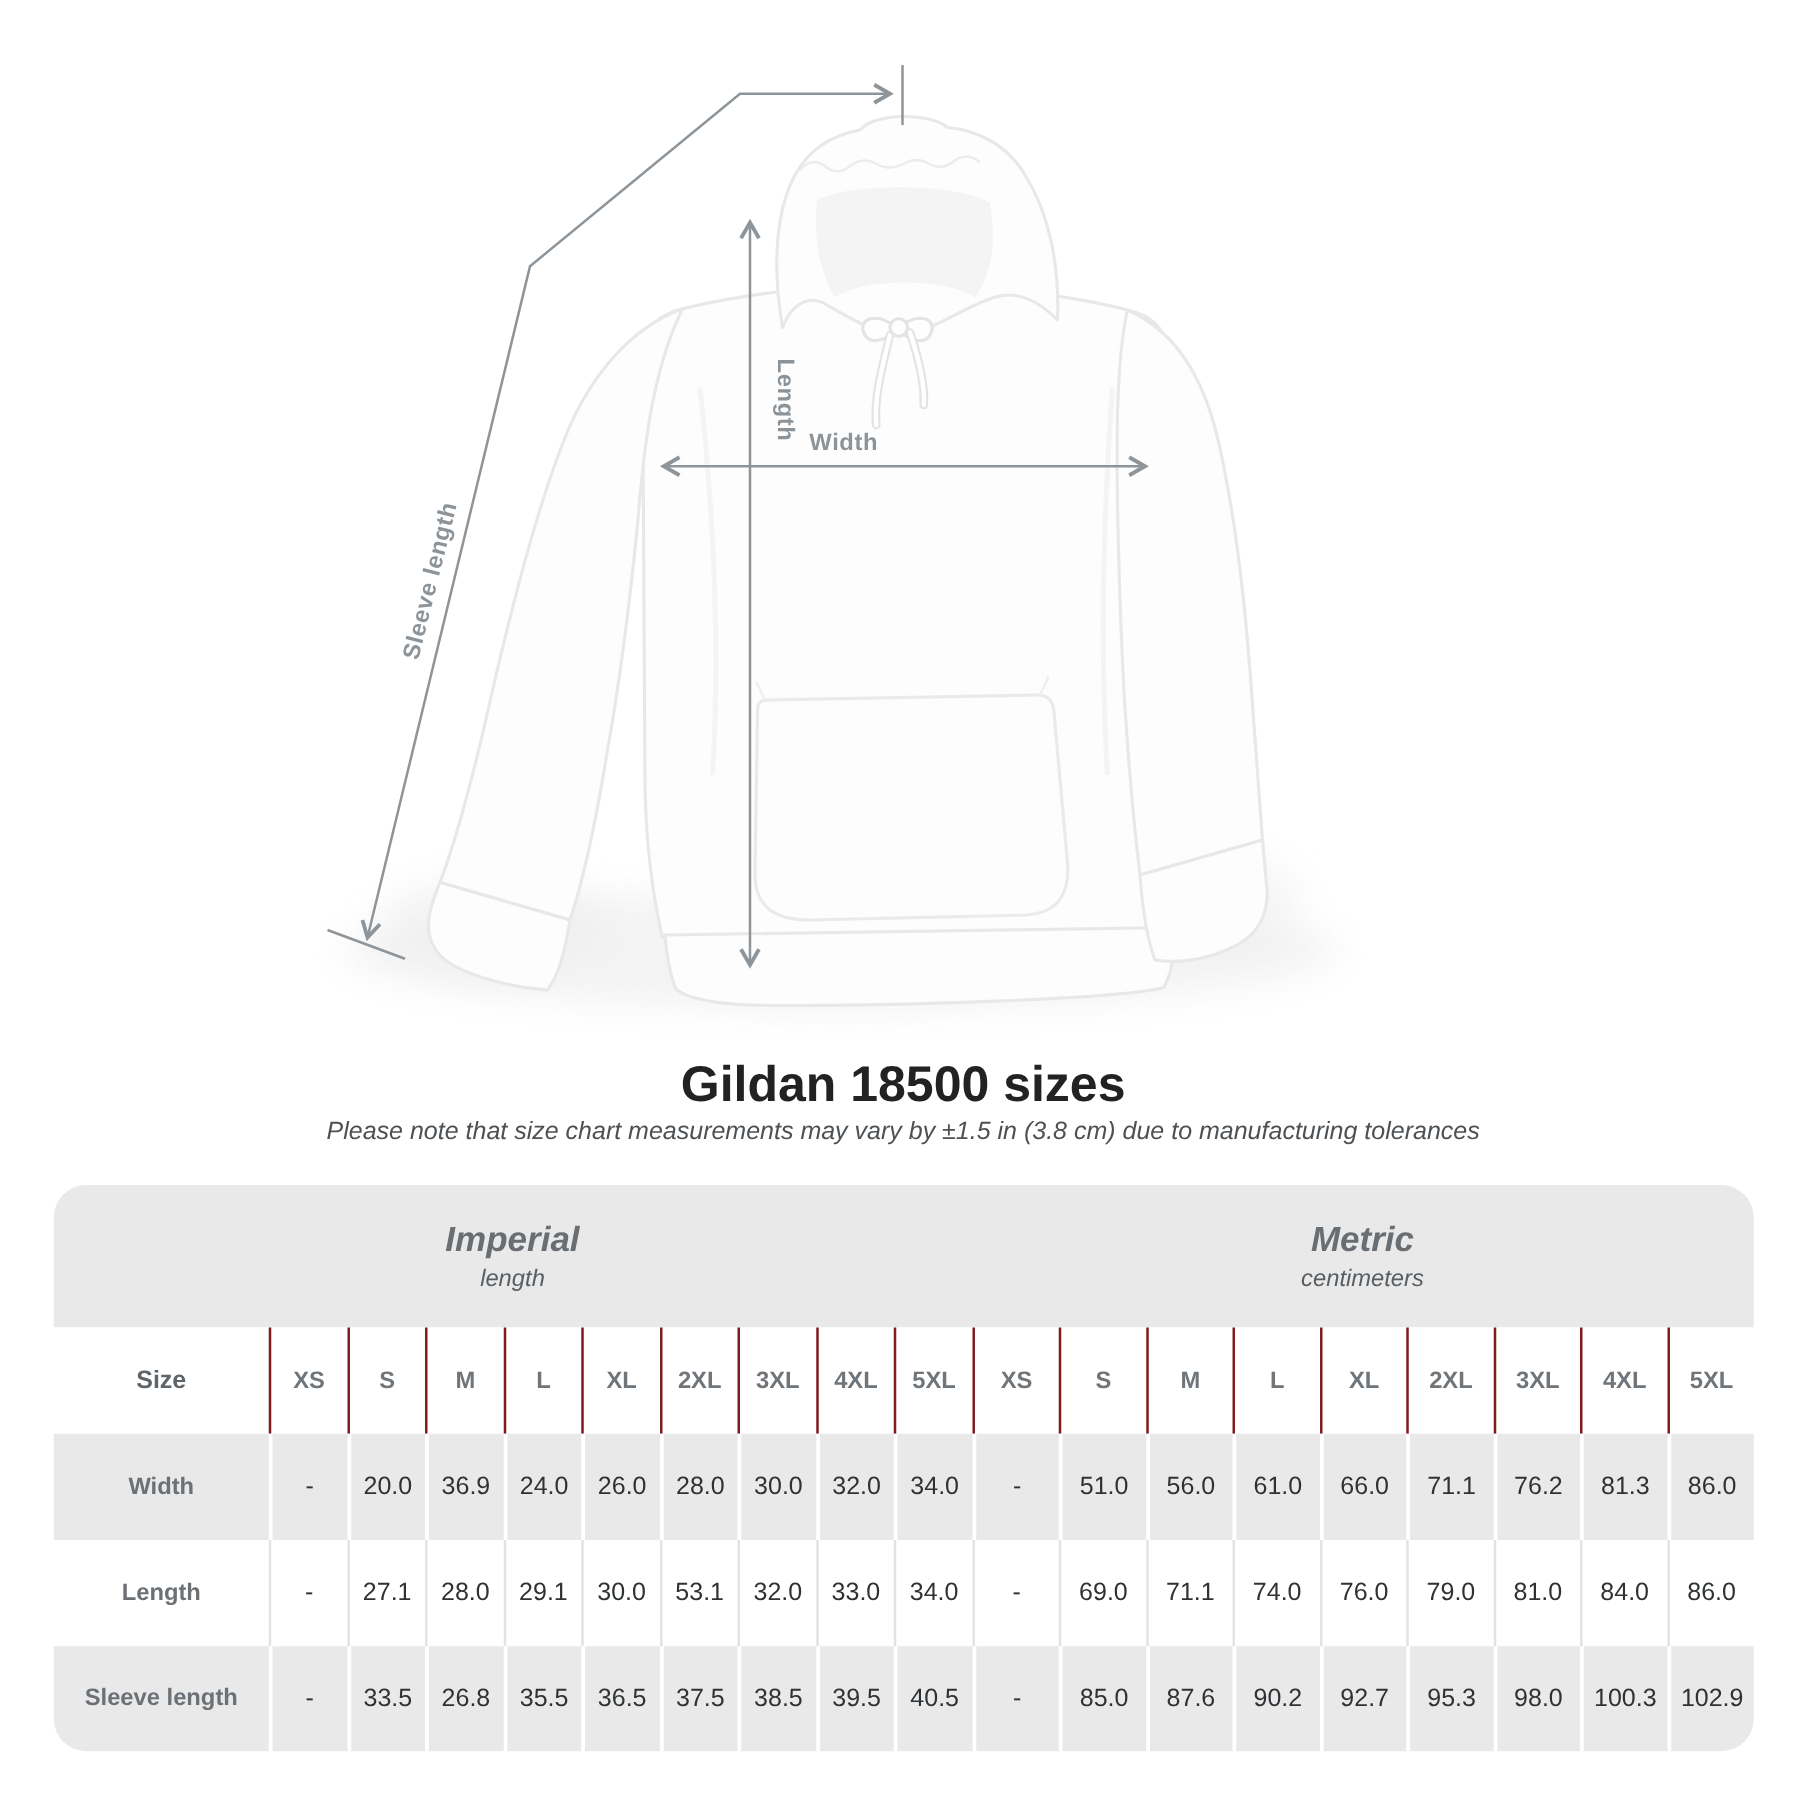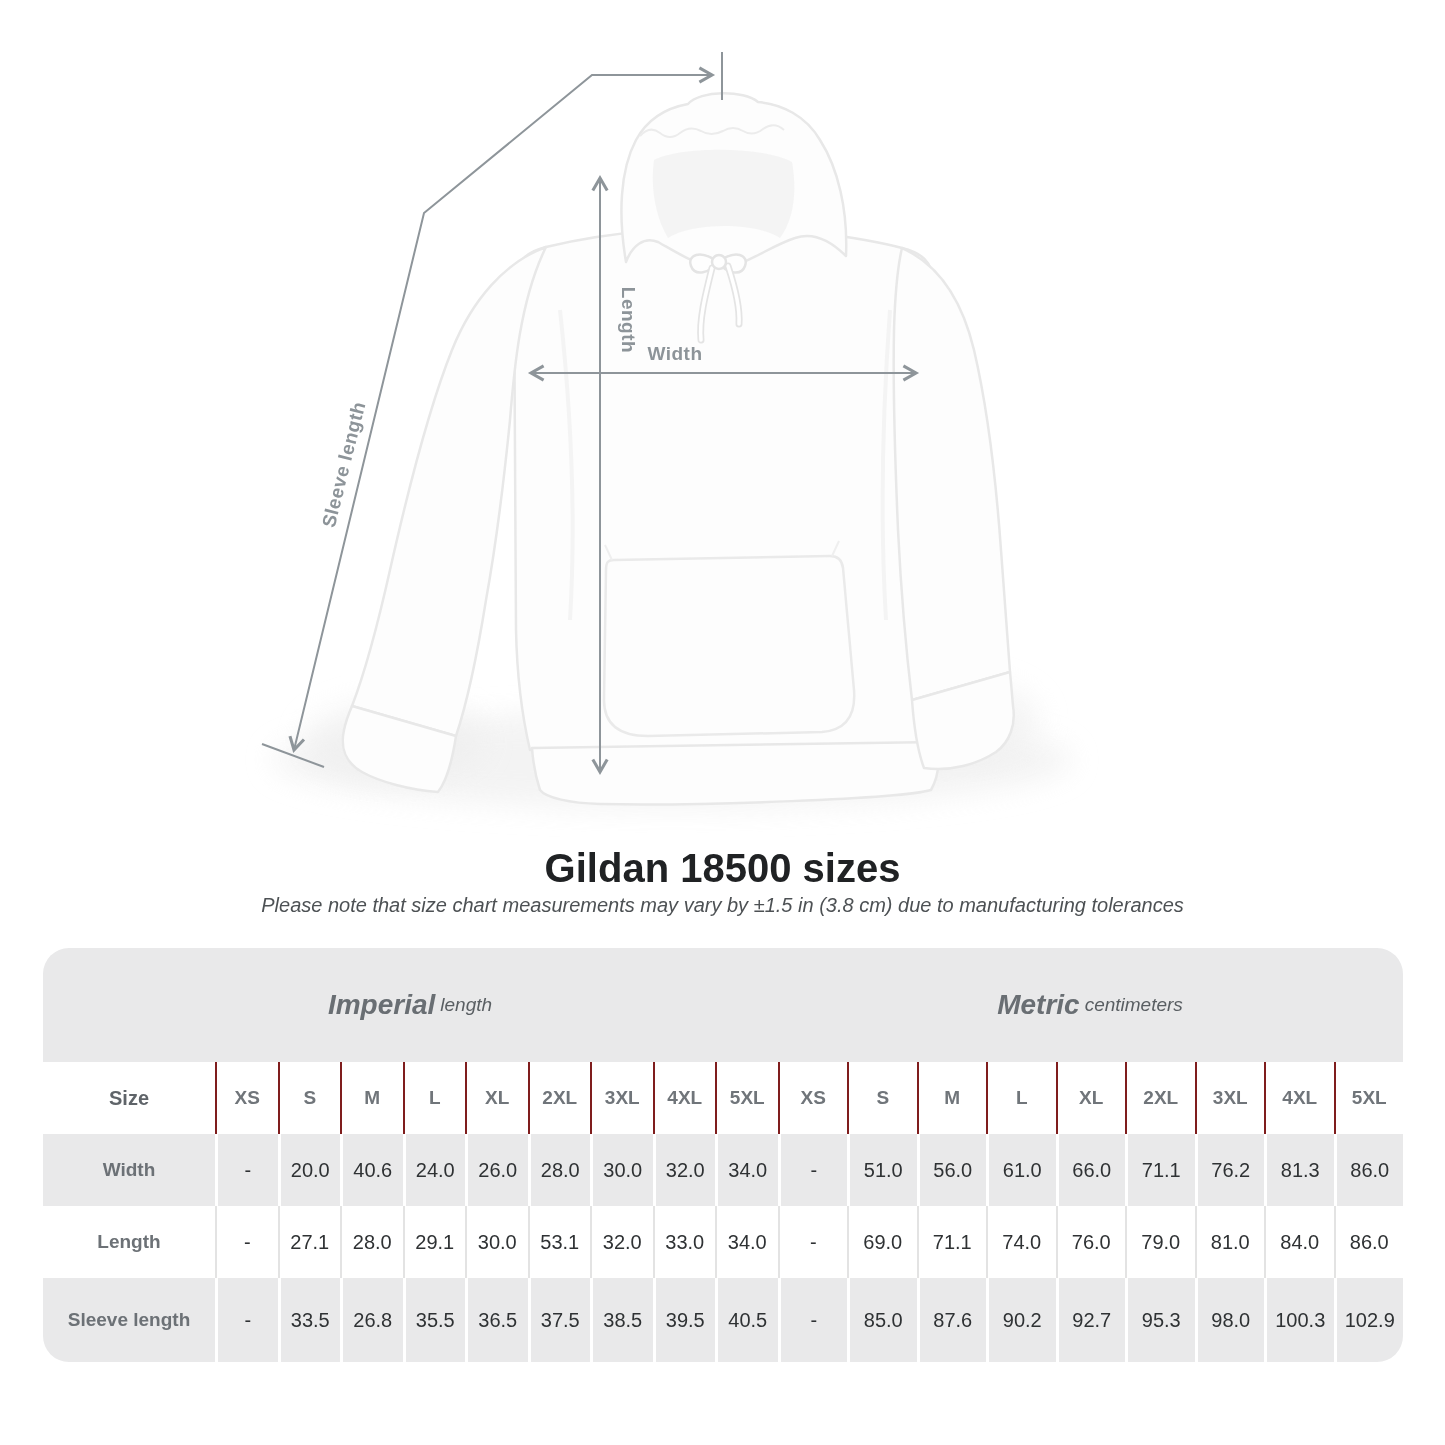--- a/index.html
+++ b/index.html
@@ -19,26 +19,26 @@
   }
   .note {
     position:absolute; top:894px; left:0; width:100%; margin:0;
     text-align:center; font-size:20px; font-style:italic; color:#4d5154;
   }
   .size-table { position:absolute; top:948px; left:43px; width:1360px; }
   .band {
     height:114px; background:#e9e9ea; border-radius:26px 26px 0 0;
     display:flex; align-items:stretch;
   }
-  .band-half { display:flex; flex-direction:row; align-items:center; justify-content:center; gap:5px; }
+  .band-half { display:flex; flex-direction:column; align-items:center; justify-content:center; gap:5px; }
   .band-half.imp { width:734px; }
   .band-half.met { width:626px; }
   .band-title { font-size:28px; font-weight:bold; font-style:italic; color:#696e73; }
   .band-unit  { font-size:19px; font-style:italic; color:#595e62; }
-  .trow { display:grid; grid-template-columns:172px repeat(9,62.5px) repeat(9,69.5px); height:72px; }
+  .trow { display:grid; grid-template-columns:172px repeat(9,62.5px) repeat(9,69.5px); height:85px; }
   .trow:last-child { height:84px; border-radius:0 0 26px 26px; }
   .cell { display:flex; align-items:center; justify-content:center; }
   .trow.head { background:#ffffff; }
   .trow.head .cell + .cell { border-left:2px solid #7f1d1d; }
   .trow.gray { background:#e9e9ea; }
   .trow.gray .cell + .cell { border-left:3px solid #ffffff; }
   .trow.white { background:#ffffff; }
   .trow.white .cell + .cell { border-left:2px solid #e3e3e3; }
   .corner   { font-weight:bold; font-size:20px; color:#5f6469; }
   .col-head { font-weight:bold; font-size:19px; color:#70757a; }
@@ -158,21 +158,21 @@
         <div class="cell col-head">2XL</div>
         <div class="cell col-head">3XL</div>
         <div class="cell col-head">4XL</div>
         <div class="cell col-head">5XL</div>
       </div>
     <div id="tbody">
         <div class="trow gray">
           <div class="cell rlabel">Width</div>
           <div class="cell val">-</div>
           <div class="cell val">20.0</div>
-          <div class="cell val">40.6</div>
+          <div class="cell val">36.9</div>
           <div class="cell val">24.0</div>
           <div class="cell val">26.0</div>
           <div class="cell val">28.0</div>
           <div class="cell val">30.0</div>
           <div class="cell val">32.0</div>
           <div class="cell val">34.0</div>
           <div class="cell val">-</div>
           <div class="cell val">51.0</div>
           <div class="cell val">56.0</div>
           <div class="cell val">61.0</div>

